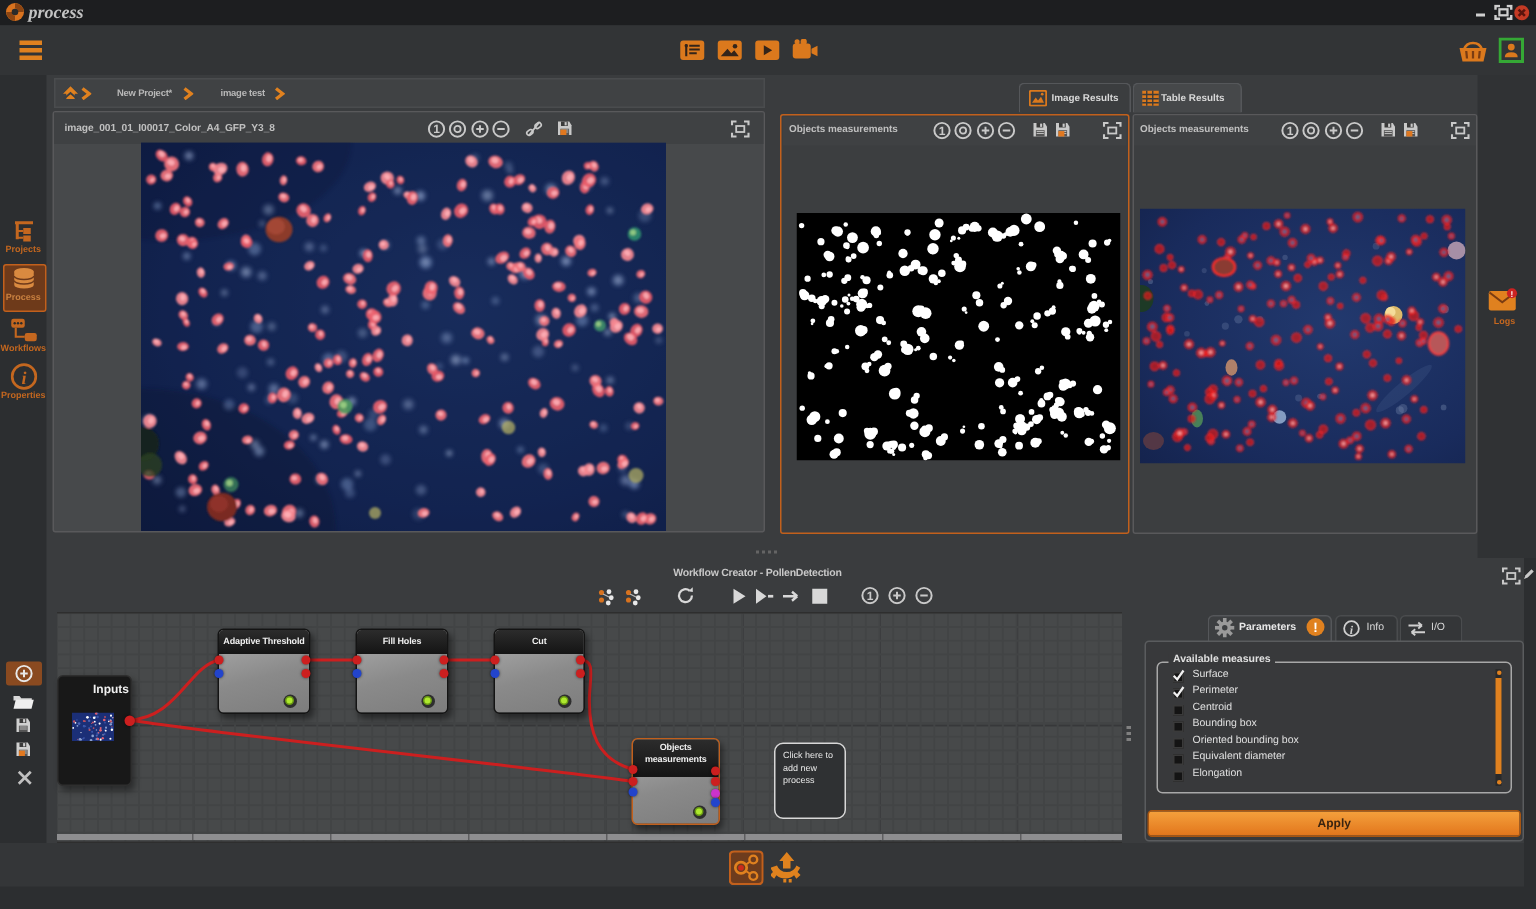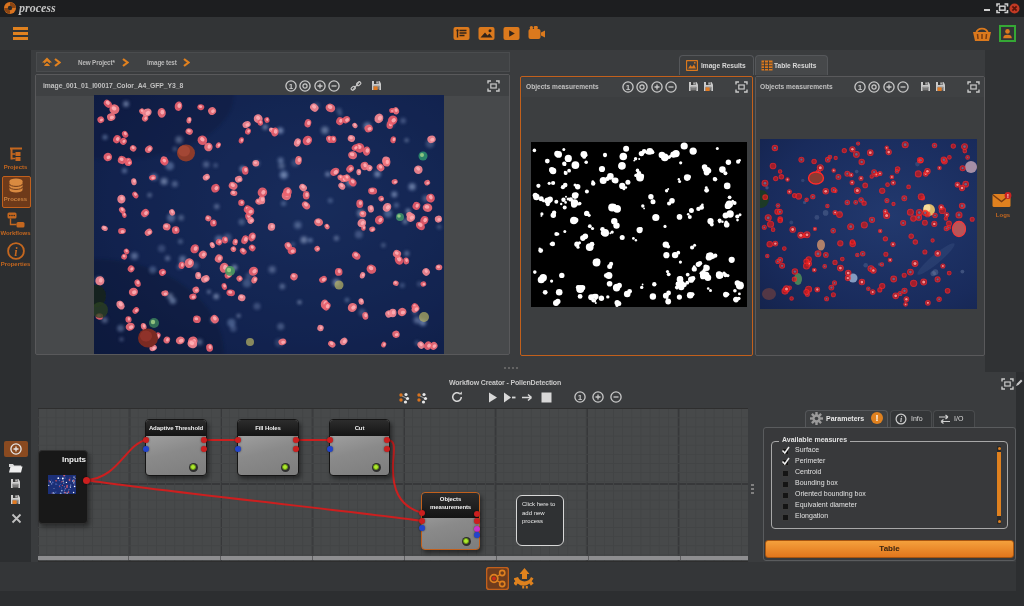--- a/index.html
+++ b/index.html
@@ -2373,21 +2373,21 @@
 <div class="abs" style="left:782px;top:491.5px;width:7px;height:7px;background:#141414;border:1px solid #3a3a3a;box-sizing:border-box"></div>
 <div class="abs" style="left:795px;top:490.0px;color:#e0e0e0;font-size:7px">Oriented bounding box</div>
 <div class="abs" style="left:782px;top:502.5px;width:7px;height:7px;background:#141414;border:1px solid #3a3a3a;box-sizing:border-box"></div>
 <div class="abs" style="left:795px;top:501.0px;color:#e0e0e0;font-size:7px">Equivalent diameter</div>
 <div class="abs" style="left:782px;top:513.5px;width:7px;height:7px;background:#141414;border:1px solid #3a3a3a;box-sizing:border-box"></div>
 <div class="abs" style="left:795px;top:512.0px;color:#e0e0e0;font-size:7px">Elongation</div>
 <div class="abs" style="left:997px;top:446px;width:4px;height:78px;background:#2a2a2a"></div>
 <div class="abs" style="left:997px;top:452px;width:4px;height:64px;background:#e0811f"></div>
 <div class="abs" style="left:997.5px;top:447px;width:3px;height:3px;background:#e0811f;border-radius:50%"></div>
 <div class="abs" style="left:997.5px;top:520px;width:3px;height:3px;background:#e0811f;border-radius:50%"></div>
-<div class="abs" style="left:765px;top:540px;width:249px;height:18px;background:linear-gradient(#f4a03c,#e2761c);border:1px solid #a85510;border-radius:3px;box-sizing:border-box;color:#3a2410;font-size:8px;font-weight:bold;text-align:center;line-height:16px">Table</div>
+<div class="abs" style="left:765px;top:540px;width:249px;height:18px;background:linear-gradient(#f4a03c,#e2761c);border:1px solid #a85510;border-radius:3px;box-sizing:border-box;color:#3a2410;font-size:8px;font-weight:bold;text-align:center;line-height:16px">Apply</div>
 <div class="abs" style="left:486px;top:567px">
     <svg width="23" height="23" viewBox="0 0 23 23" style="">
       <rect x="0.5" y="0.5" width="22" height="22" rx="3" fill="#6e3c1d" stroke="#c2601c" stroke-width="1.6"></rect>
       <circle cx="8" cy="11.5" r="3.8" fill="none" stroke="#e0811f" stroke-width="1.8"></circle>
       <circle cx="8" cy="11.5" r="1.9" fill="#cc2a1a"></circle>
       <circle cx="16.2" cy="6" r="2.6" fill="none" stroke="#e0811f" stroke-width="1.6"></circle>
       <circle cx="16.2" cy="17" r="2.6" fill="none" stroke="#e0811f" stroke-width="1.6"></circle>
       <path d="M11 9.5 L14 7.5 M11 13.5 L14 15.5" stroke="#e0811f" stroke-width="1.4"></path>
     </svg>
   </div>

